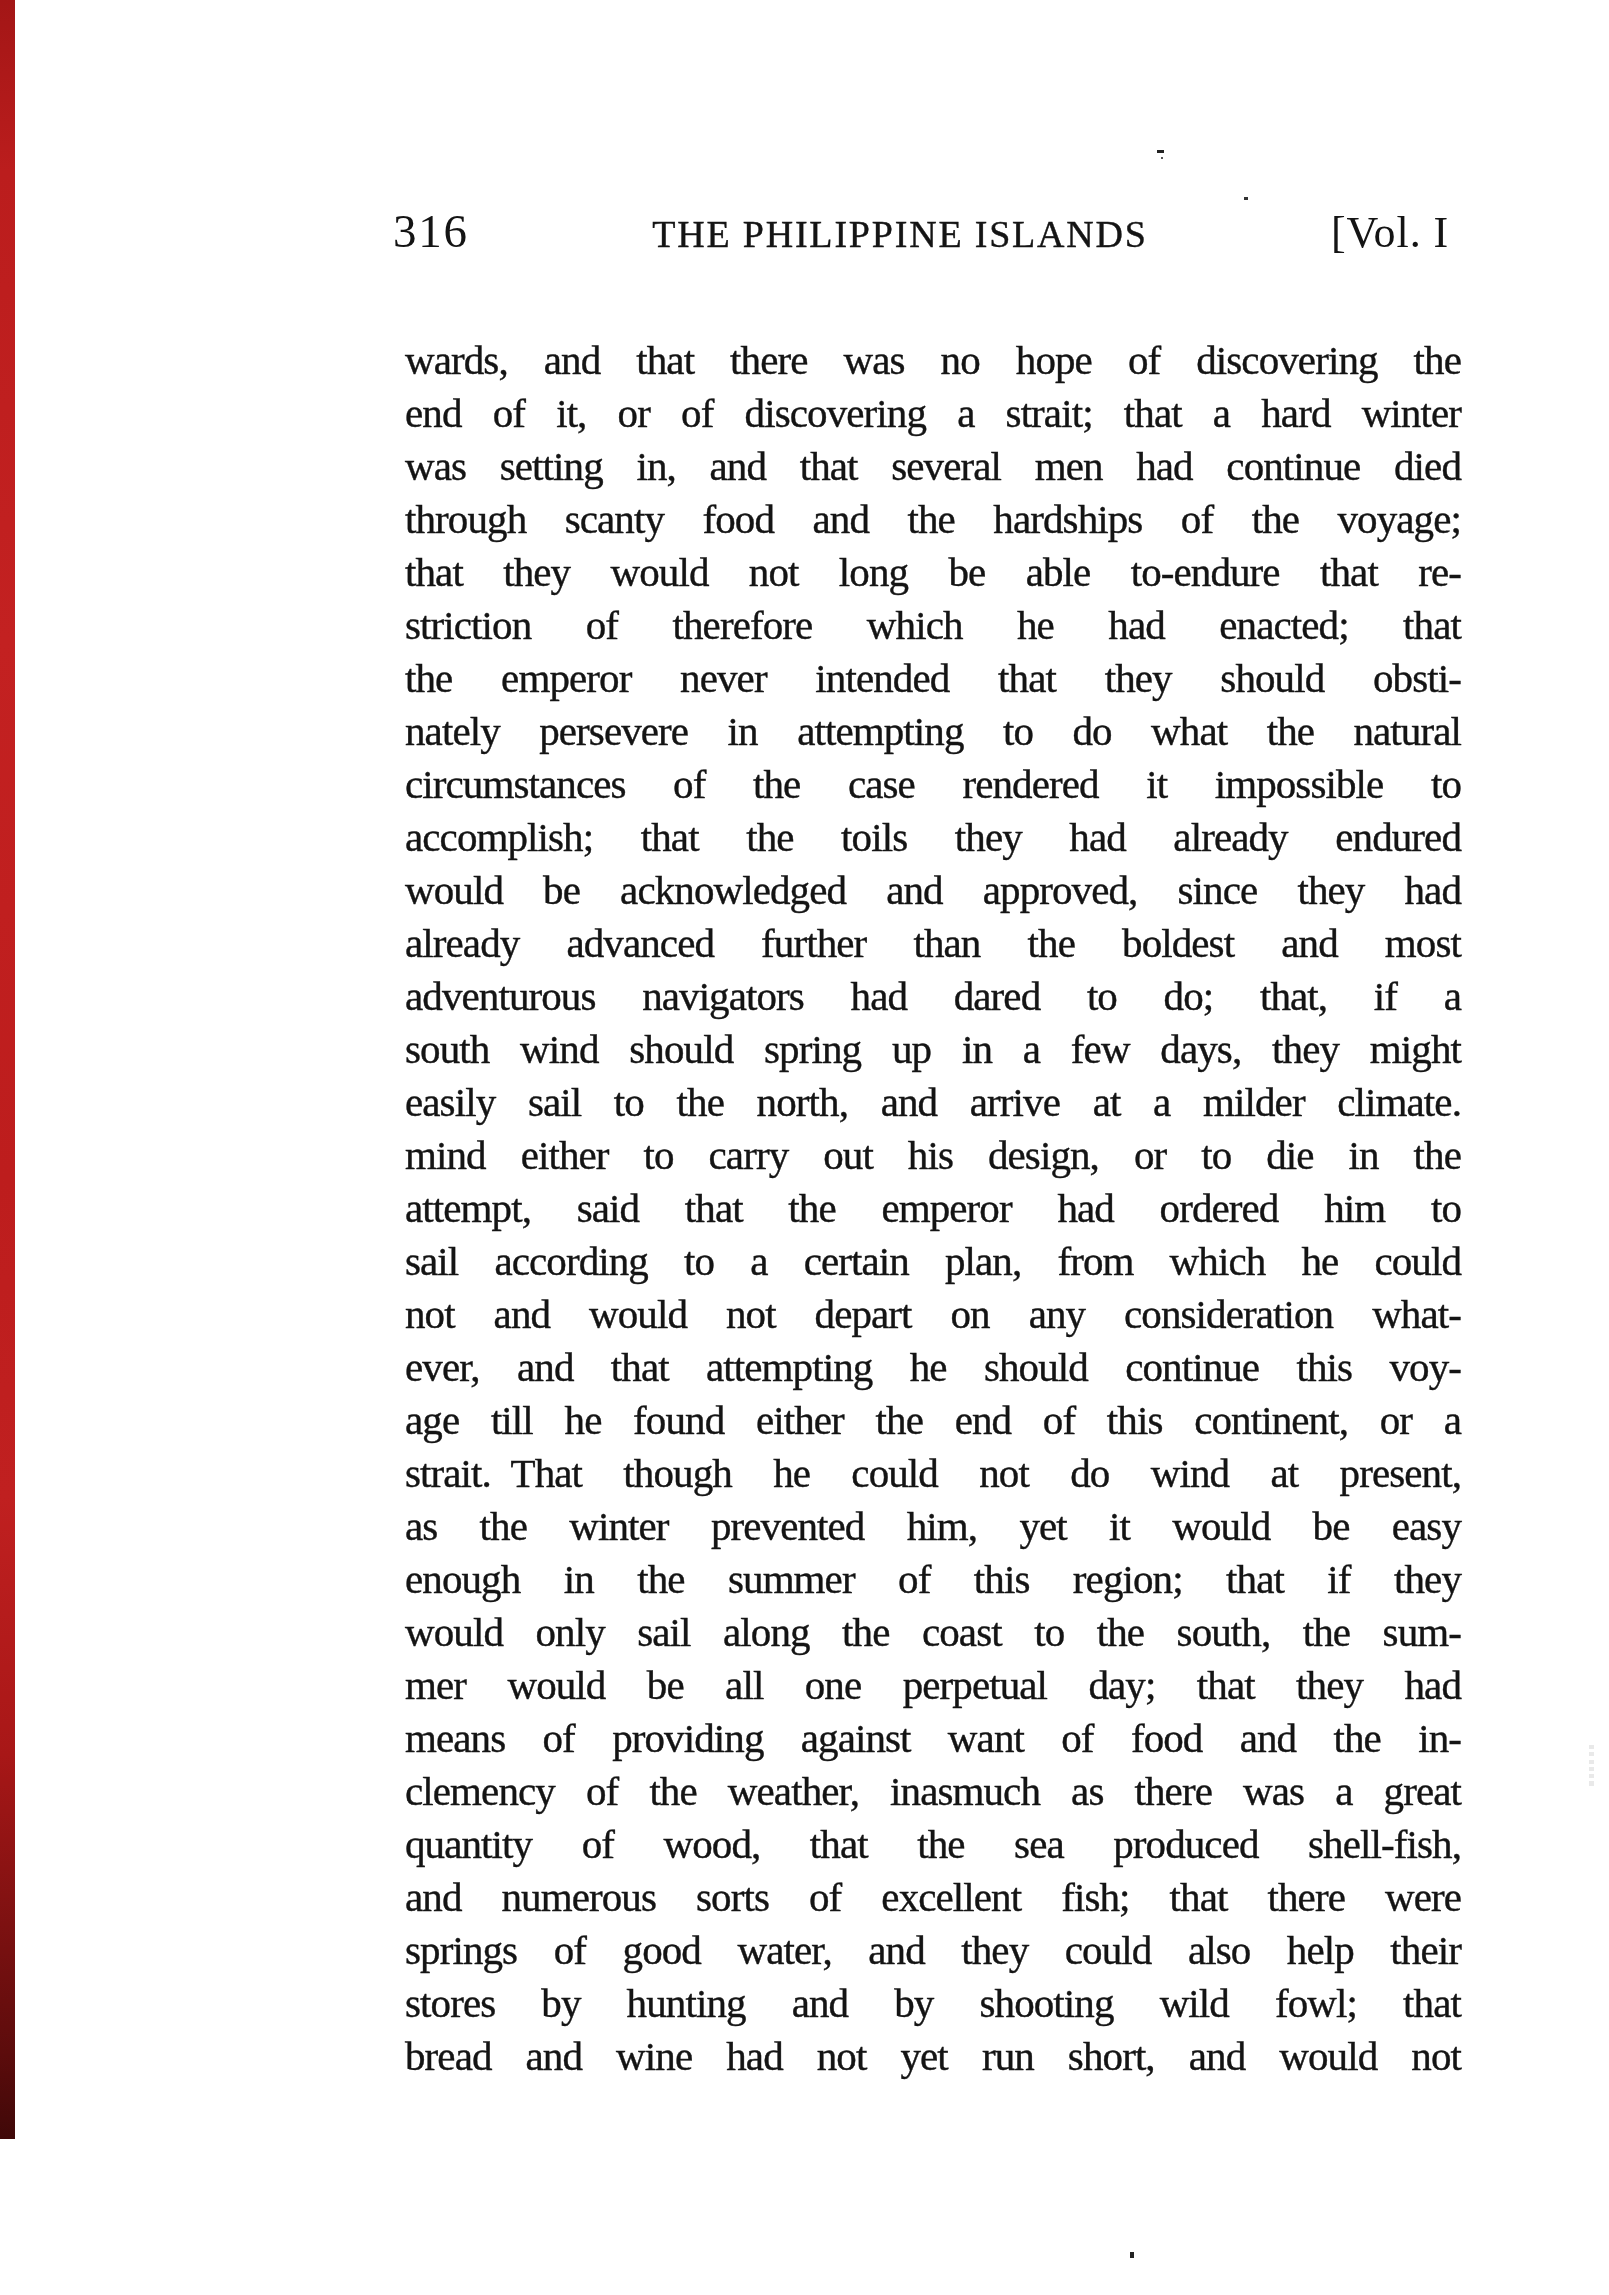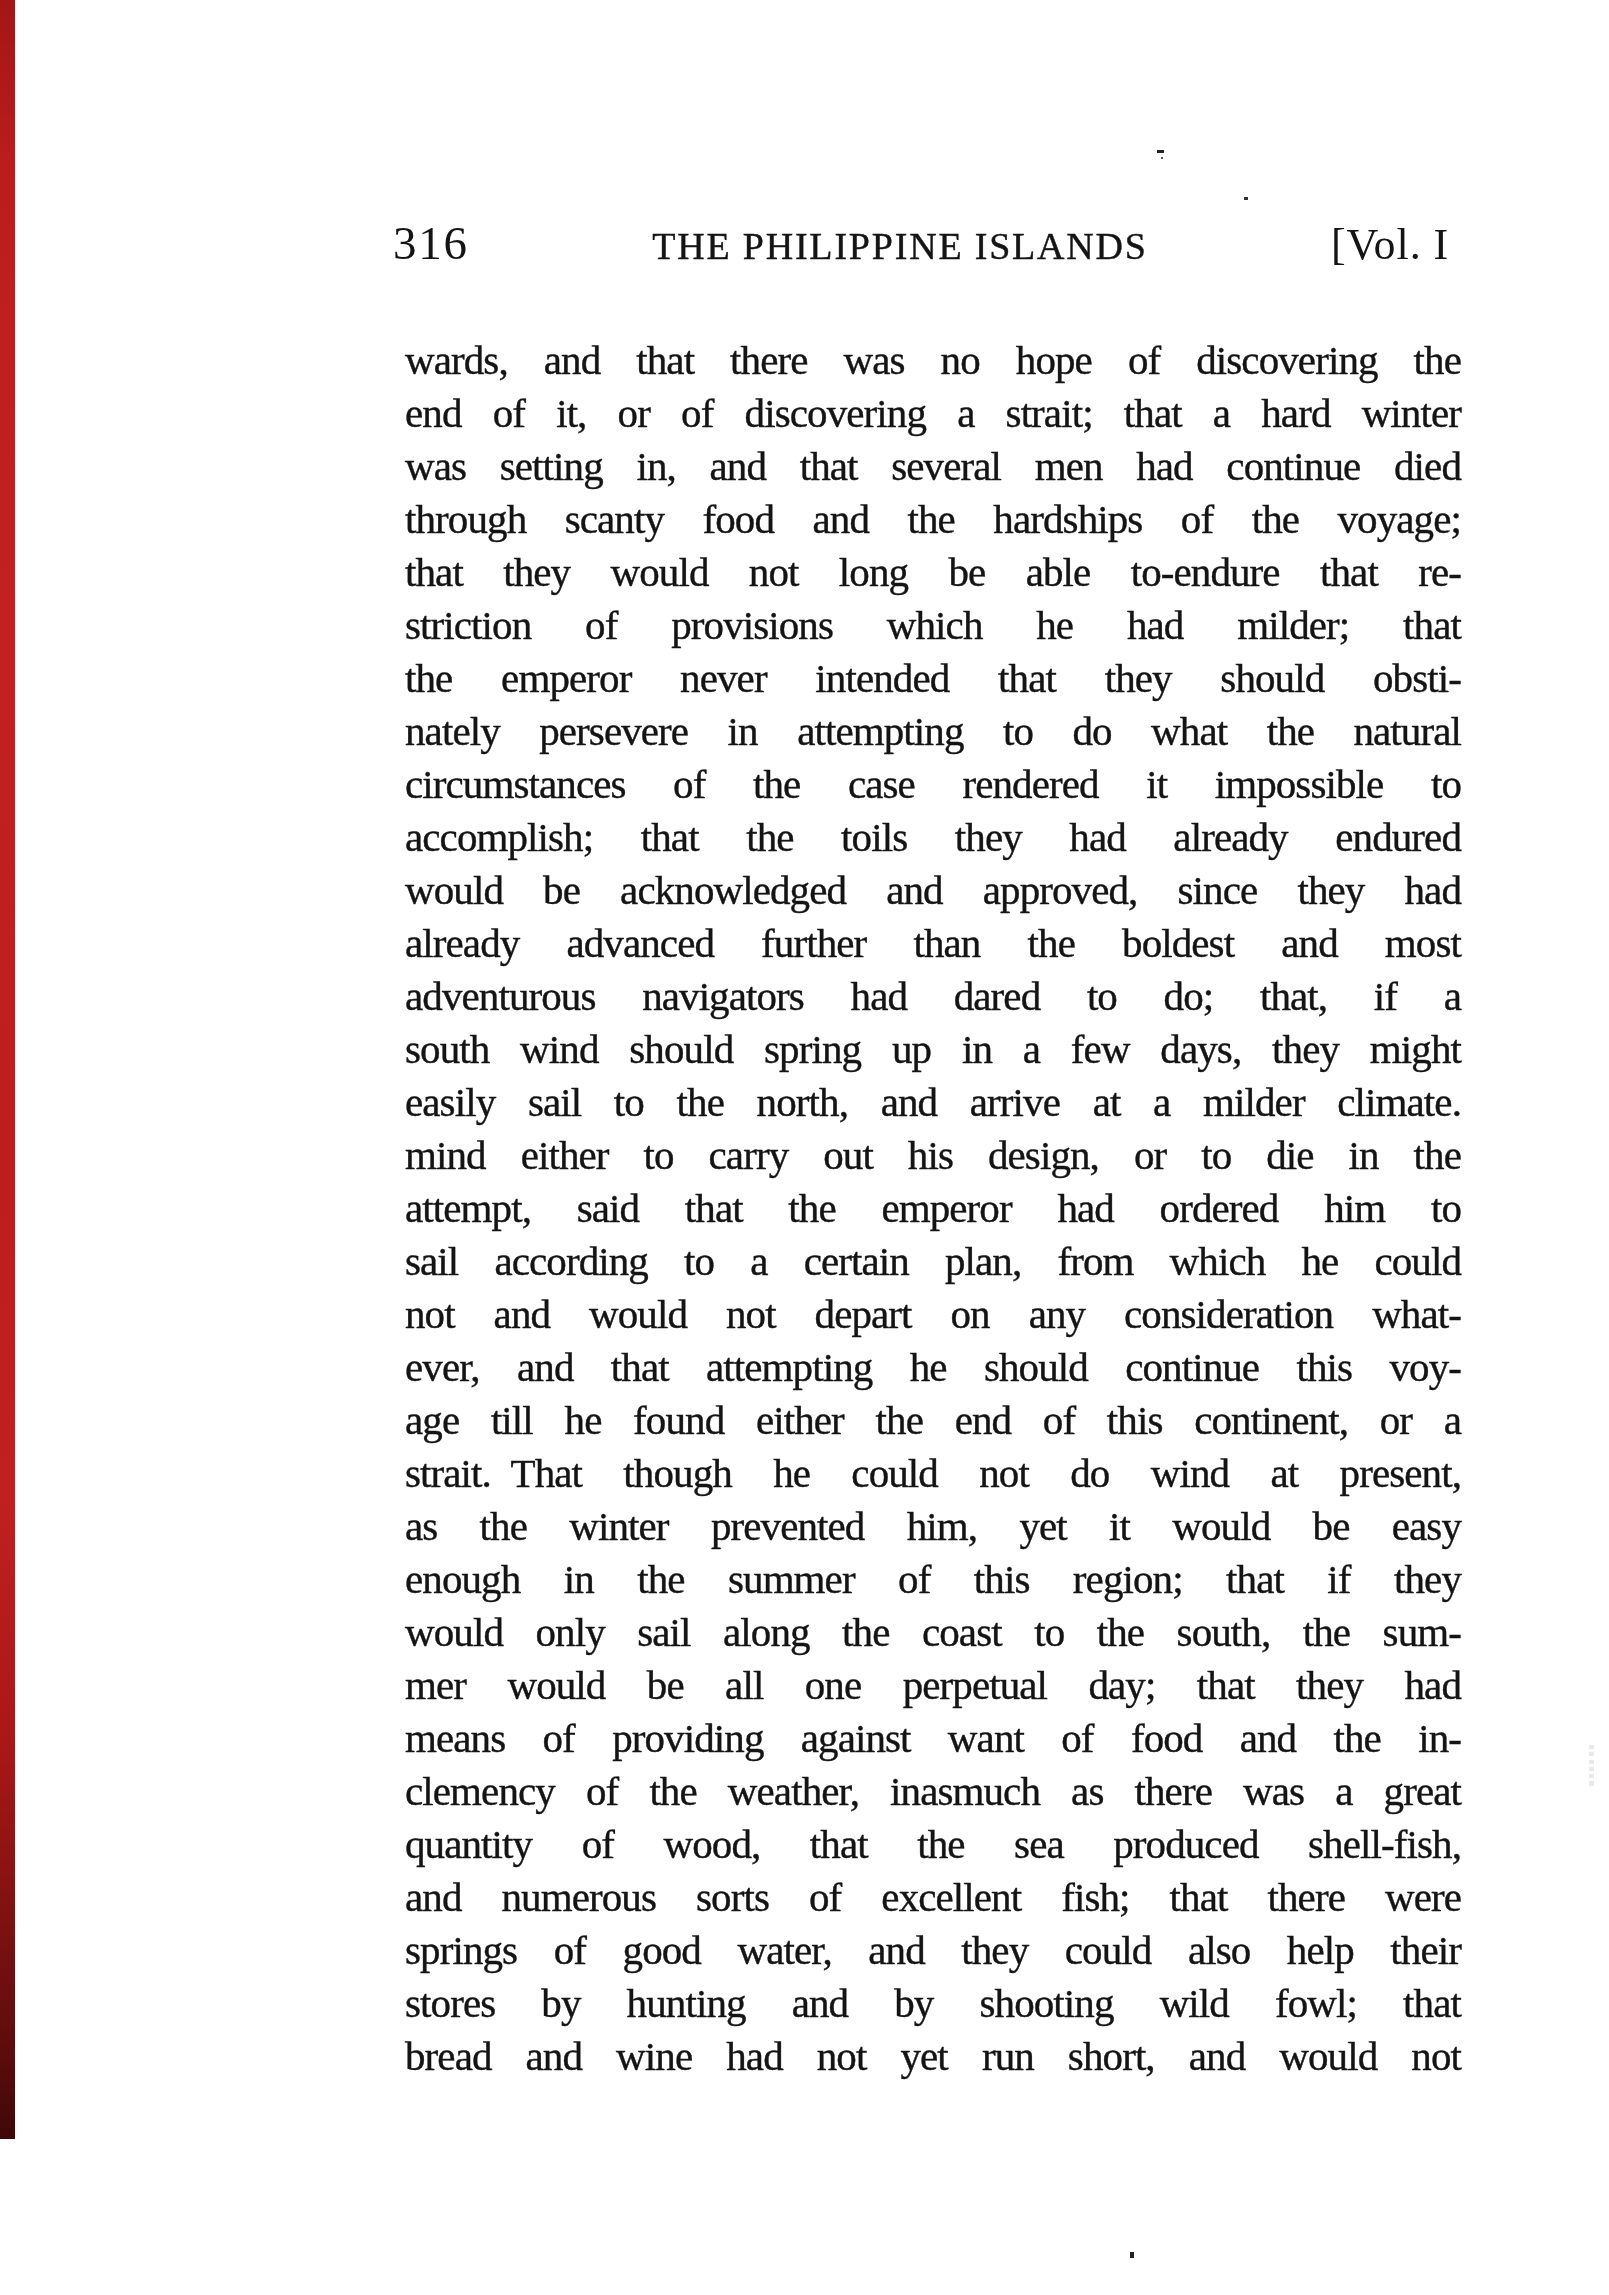--- a/index.html
+++ b/index.html
@@ -16,21 +16,21 @@
   .red-strip {
     position: absolute;
     left: 0; top: 0;
     width: 15px; height: 2139px;
     background: linear-gradient(180deg,
       #a31616 0%, #bb1d1d 8%, #c32121 30%, #bd1d1d 55%,
       #c02020 70%, #a81717 82%, #7d1111 90%, #5c0c0c 96%, #3f0808 100%);
   }
   .running-head {
     position: absolute;
-    left: 393px; top: 216px;
+    left: 393px; top: 204px;
     width: 1056px;
     display: flex;
     align-items: baseline;
     justify-content: flex-end;
     white-space: nowrap;
   }
   .page-number {
     font-size: 47px;
     letter-spacing: 1.8px;
     font-variant-numeric: oldstyle-nums;
@@ -88,21 +88,21 @@
     <span class="running-title">THE PHILIPPINE ISLANDS</span>
     <span class="volume-label">[Vol. I</span>
   </header>
 
   <main class="text-block">
       <div class="line">wards, and that there was no hope of discovering the</div>
       <div class="line">end of it, or of discovering a strait; that a hard winter</div>
       <div class="line">was setting in, and that several men had continue died</div>
       <div class="line">through scanty food and the hardships of the voyage;</div>
       <div class="line">that they would not long be able to-endure that re-</div>
-      <div class="line">striction of provisions which he had milder; that</div>
+      <div class="line">striction of therefore which he had enacted; that</div>
       <div class="line">the emperor never intended that they should obsti-</div>
       <div class="line">nately persevere in attempting to do what the natural</div>
       <div class="line">circumstances of the case rendered it impossible to</div>
       <div class="line">accomplish; that the toils they had already endured</div>
       <div class="line">would be acknowledged and approved, since they had</div>
       <div class="line">already advanced further than the boldest and most</div>
       <div class="line">adventurous navigators had dared to do; that, if a</div>
       <div class="line">south wind should spring up in a few days, they might</div>
       <div class="line">easily sail to the north, and arrive at a milder climate.</div>
       <div class="line">mind either to carry out his design, or to die in the</div>

